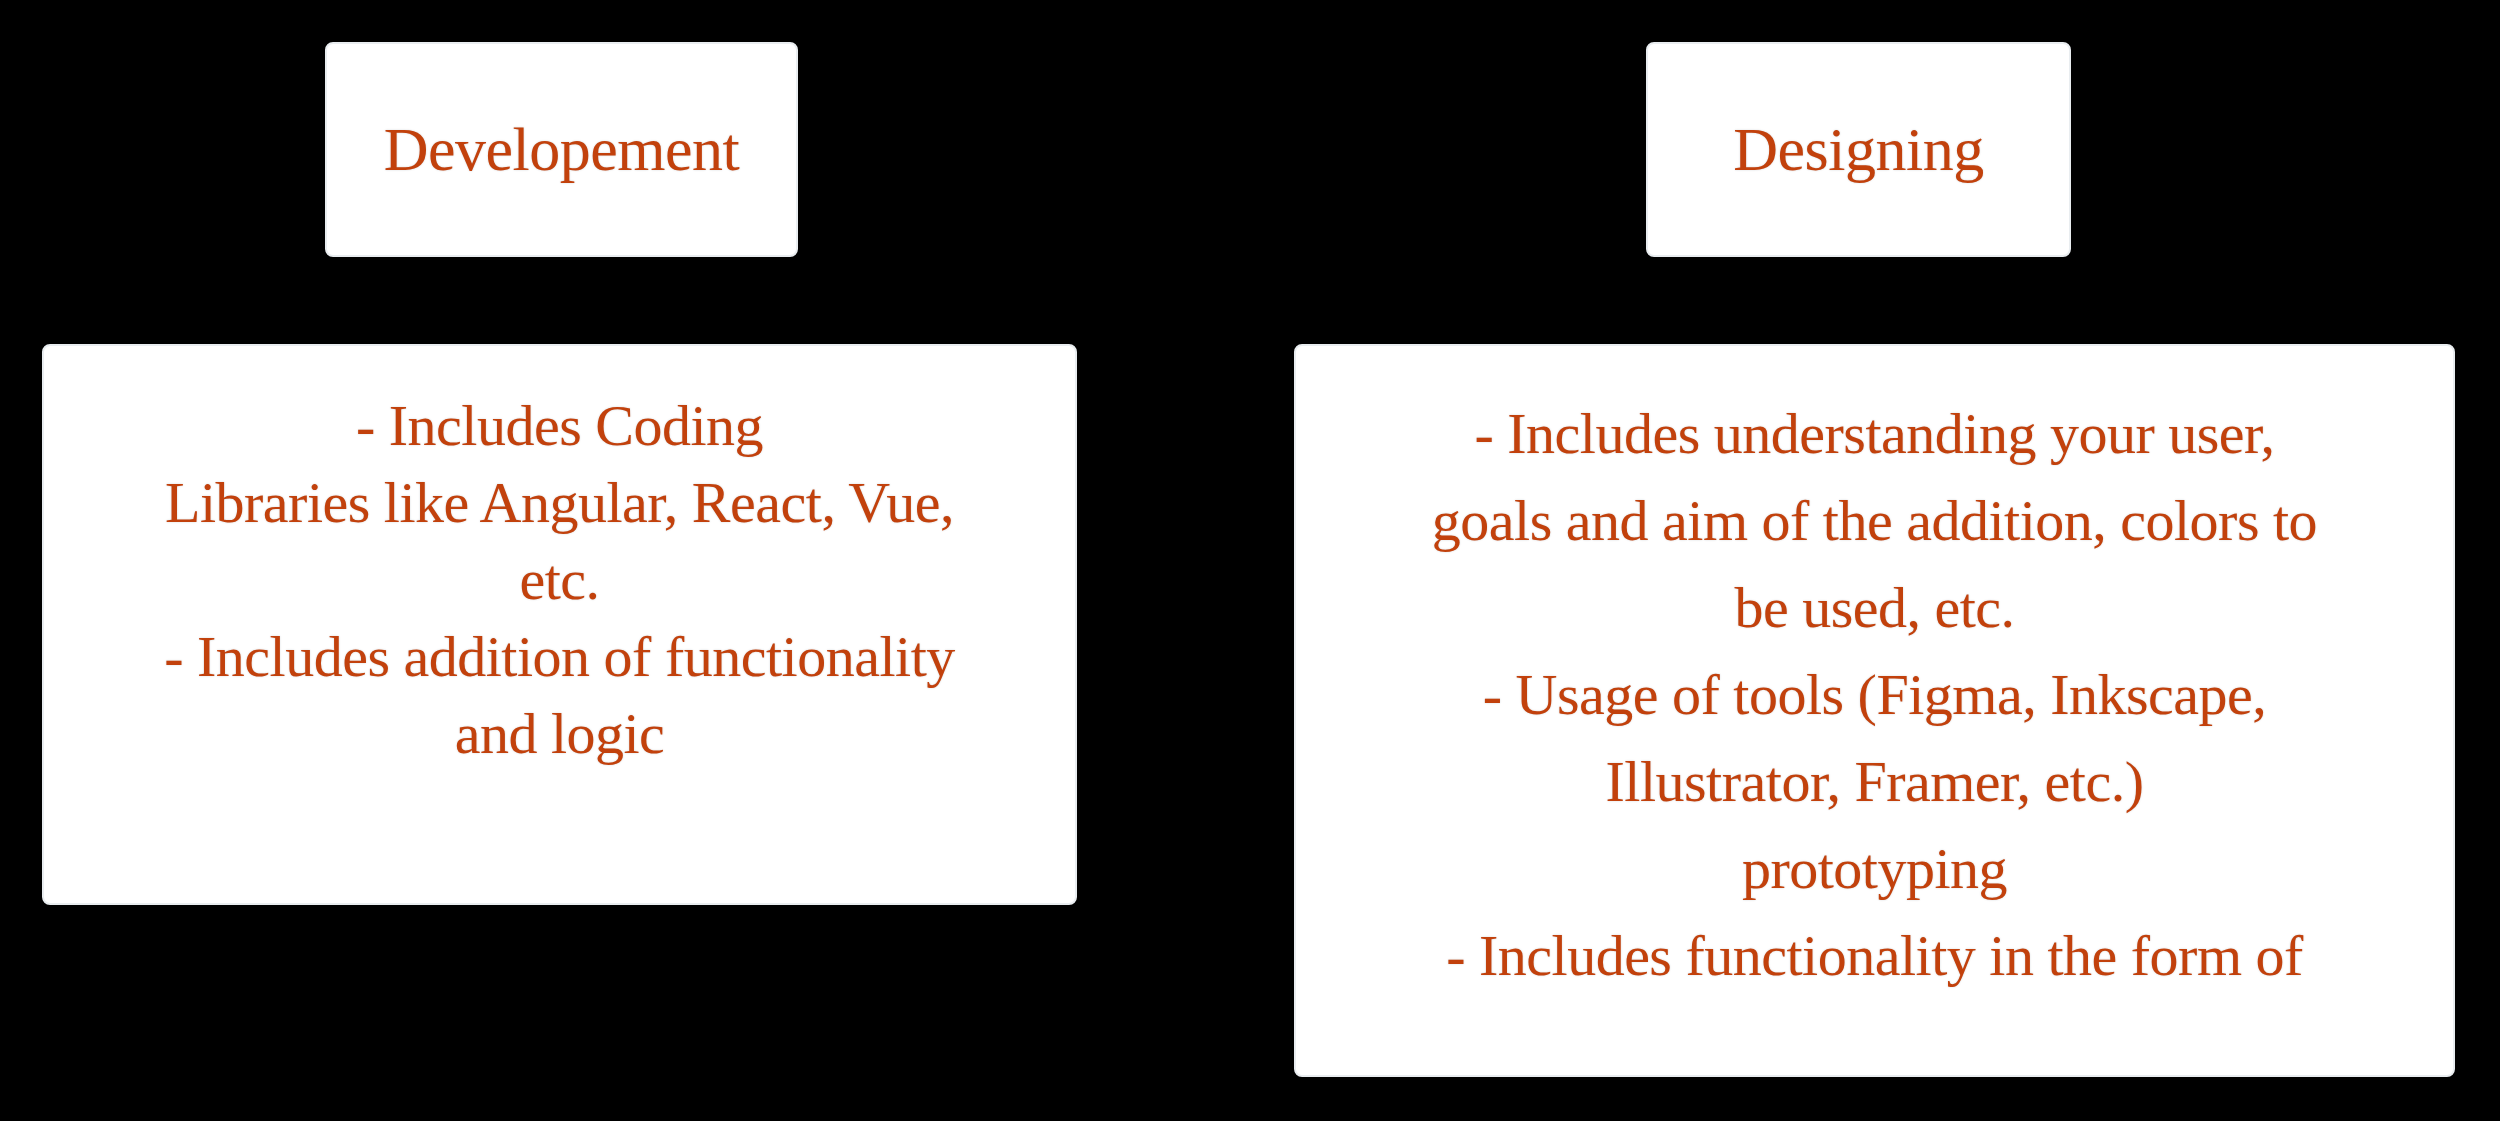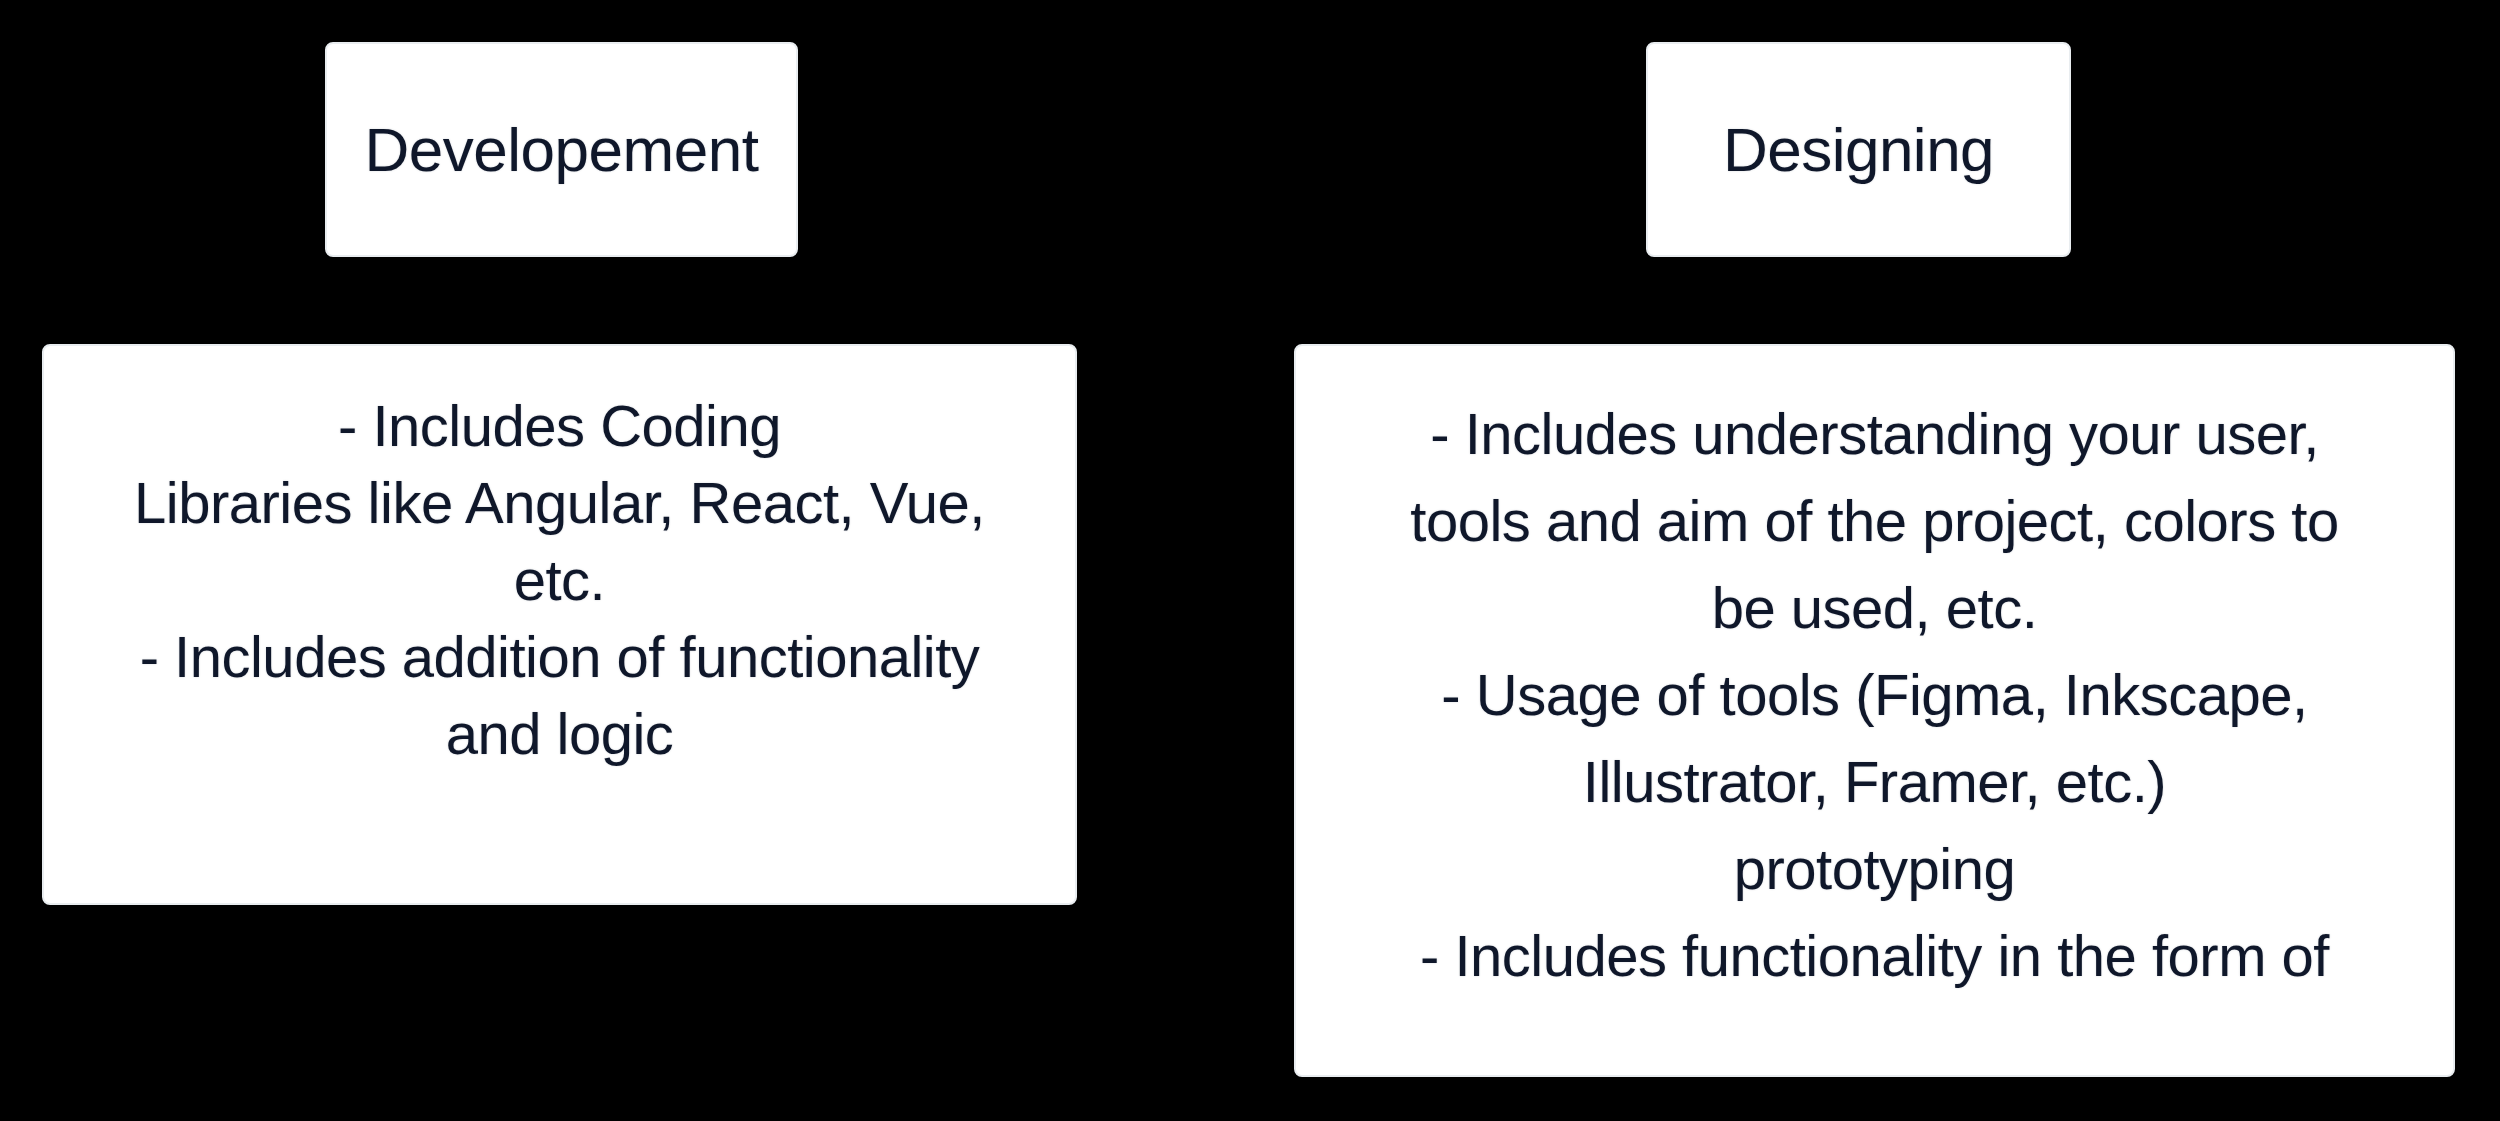--- a/index.html
+++ b/index.html
@@ -6,22 +6,22 @@
     margin: 0;
     padding: 0;
     background: #000000;
   }
   .stage {
     position: relative;
     width: 2500px;
     height: 1121px;
     background: #000000;
     overflow: hidden;
-    font-family: Liberation Sans, sans-serif;
-    color: #0f172a;
+    font-family: Liberation Serif, serif;
+    color: #c2410c;
   }
   .box {
     position: absolute;
     background: #ffffff;
     border: 2px solid #e9edf0;
     border-radius: 8px;
     box-sizing: border-box;
     text-shadow: 0 0 2px rgba(46, 61, 79, 0.22);
   }
   .header-box {
@@ -73,21 +73,21 @@
     <div class="line">- Includes addition of functionality</div>
     <div class="line">and logic</div>
   </div>
 
   <div class="box header-box des">
     <span>Designing</span>
   </div>
 
   <div class="box details-box des">
     <div class="line">- Includes understanding your user,</div>
-    <div class="line">tools and aim of the project, colors to</div>
+    <div class="line">goals and aim of the addition, colors to</div>
     <div class="line">be used, etc.</div>
     <div class="line">- Usage of tools (Figma, Inkscape,</div>
     <div class="line">Illustrator, Framer, etc.)</div>
     <div class="line">prototyping</div>
     <div class="line">- Includes functionality in the form of</div>
   </div>
 
 </div>
 
 </body></html>

